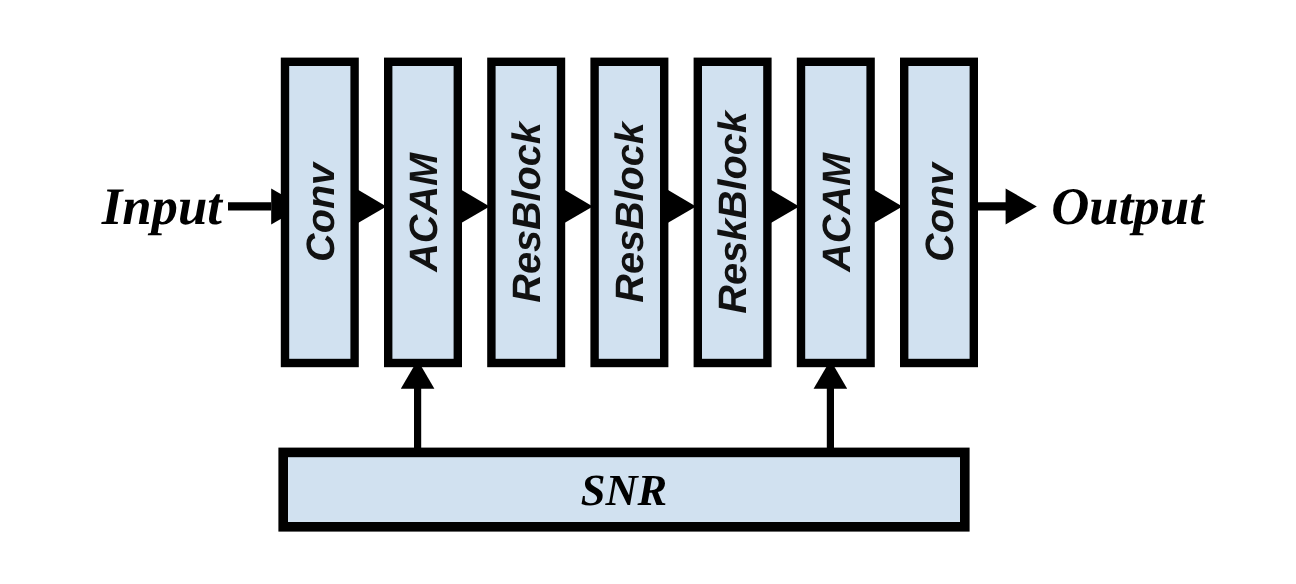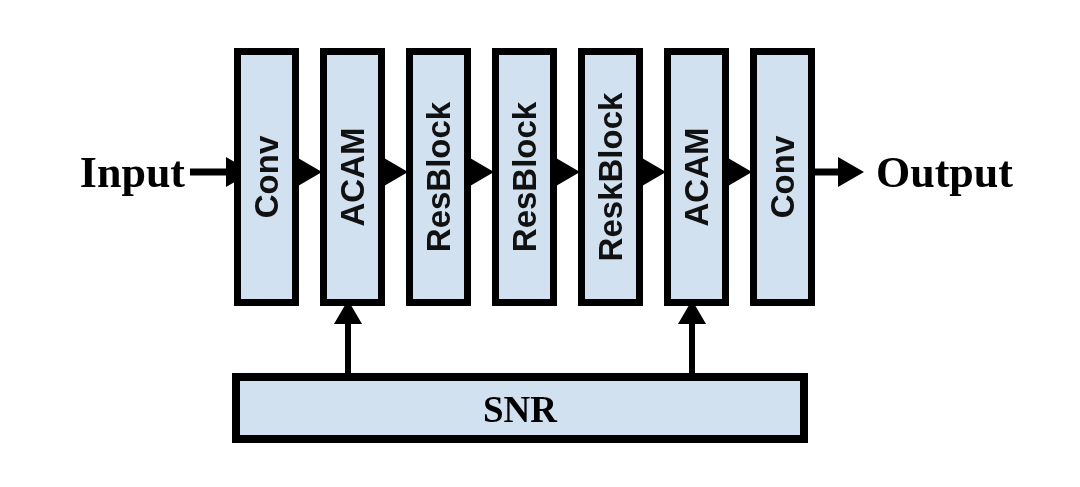--- a/index.html
+++ b/index.html
@@ -11,20 +11,21 @@
     width: 1080px;
     height: 487px;
     overflow: hidden;
     font-family: "Liberation Sans", sans-serif;
   }
   #canvas {
     position: relative;
     width: 1080px;
     height: 487px;
     background: #ffffff;
+    font-style: italic;
   }
   #diagram {
     position: absolute;
     top: 0;
     left: 0;
     width: 1080px;
     height: 487px;
   }
   .blk-rect {
     stroke: #000000;

